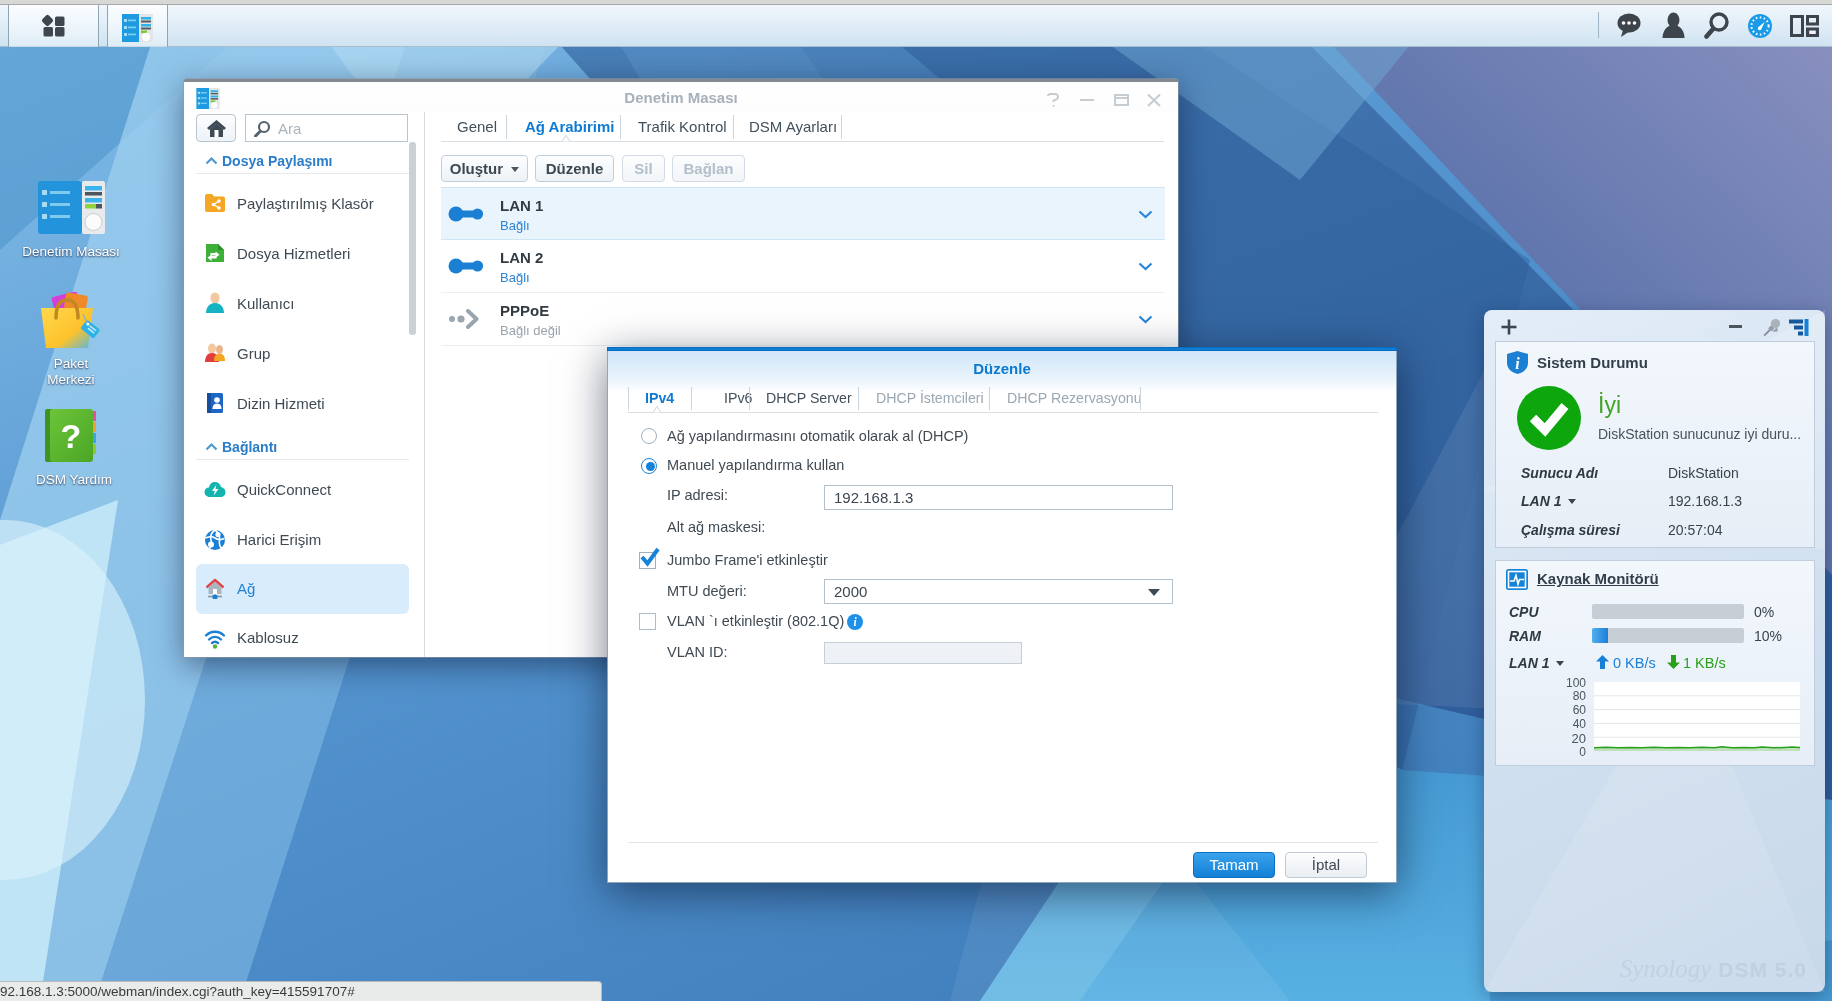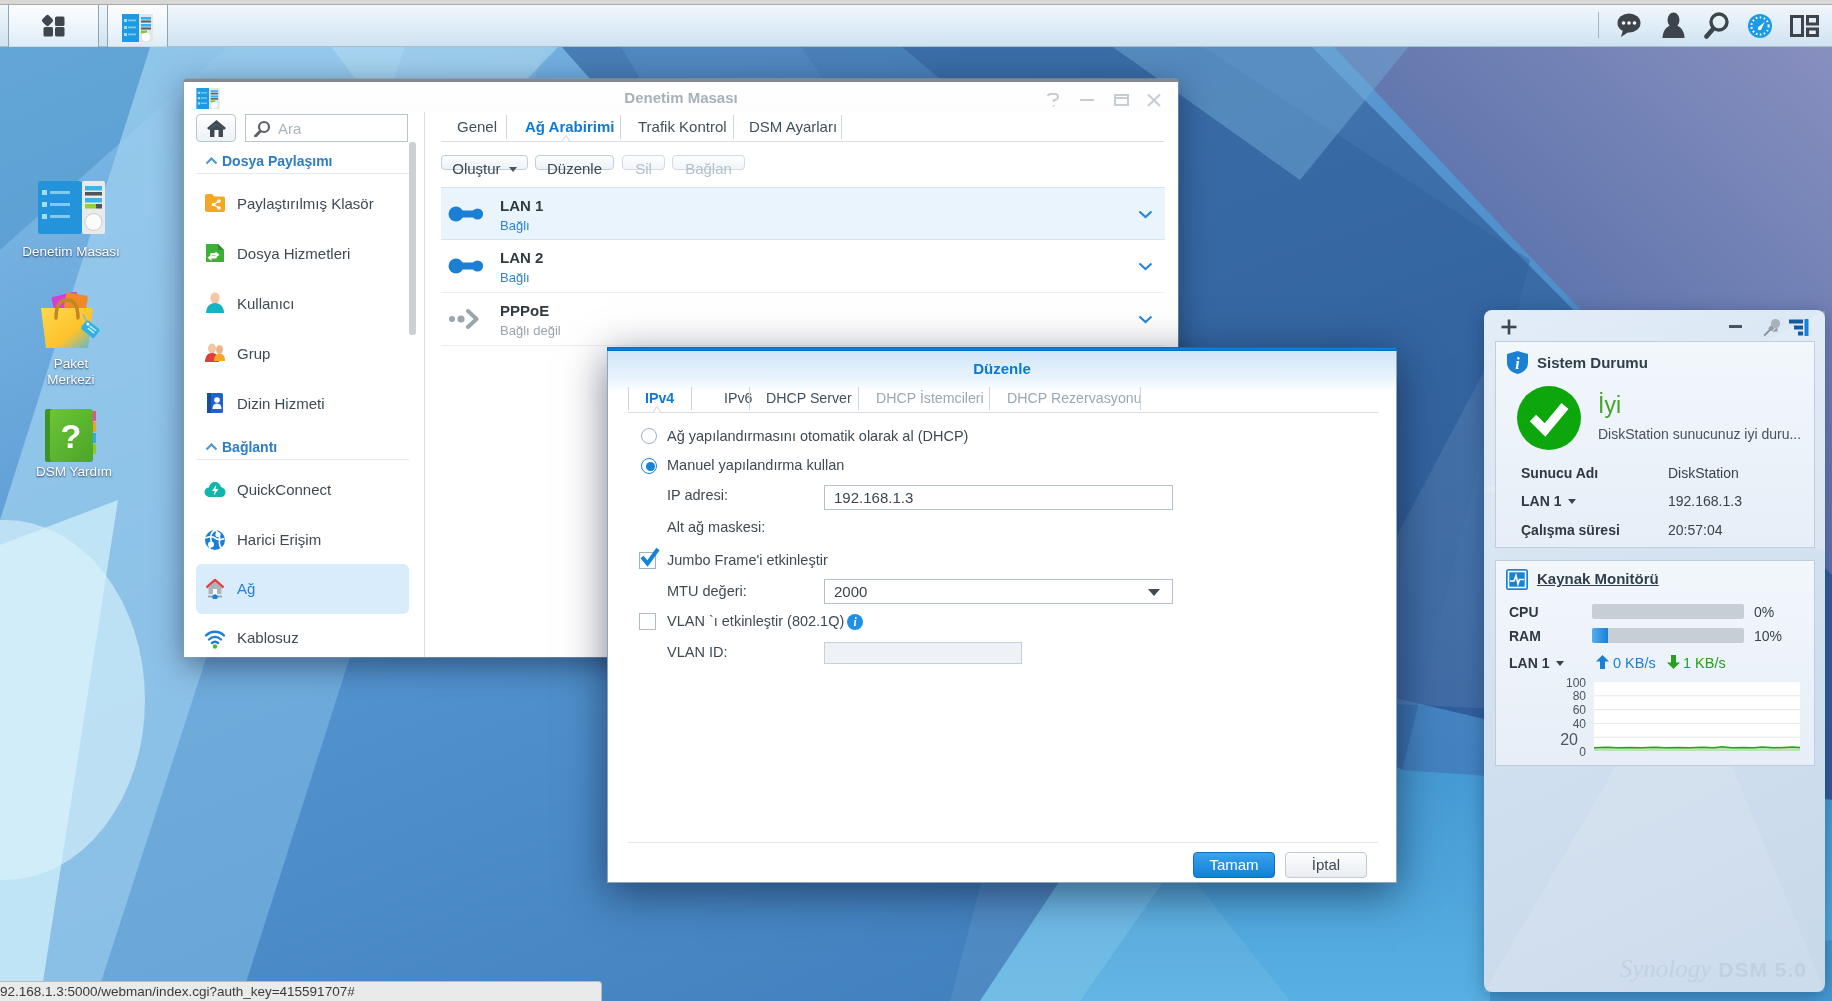--- a/index.html
+++ b/index.html
@@ -25,22 +25,22 @@
   background:linear-gradient(180deg,#ffffff, #fdfdfe); }
 #wtitle { position:absolute; left:0; right:0; top:7px; text-align:center; font-size:15px; font-weight:bold; color:#a6b1ba; }
 #sidebar { position:absolute; left:0; top:30px; width:241px; bottom:0; background:#fff; border-right:1px solid #d7dde2; }
 .sb-head { position:absolute; left:38px; font-size:14px; font-weight:bold; color:#2a7dc8; }
 .sb-item { position:absolute; left:53px; font-size:15px; color:#3f4a53; }
 .sb-ico { position:absolute; left:20px; width:22px; height:22px; }
 .sb-sep { position:absolute; left:12px; width:213px; height:1px; background:#e4e9ed; }
 #main { position:absolute; left:241px; top:30px; right:0; bottom:0; background:#fff; }
 .tab { position:absolute; top:0; height:29px; line-height:29px; font-size:15px; color:#42505c; }
 .tabsep { position:absolute; top:3px; height:24px; width:1px; background:#ccd6de; }
-.toolbtn { position:absolute; top:43px; height:15px; border:1px solid #c3cedb; border-radius:4px;
-  background:linear-gradient(180deg,#fdfeff,#edf2f7); font-size:15px; color:#3c4852; text-align:center; line-height:25px; }
+.toolbtn { position:absolute; top:43px; height:27px; border:1px solid #c3cedb; border-radius:4px;
+  background:linear-gradient(180deg,#fdfeff,#edf2f7); font-size:15px; color:#3c4852; text-align:center; line-height:25px;font-weight:bold; }
 .toolbtn.dis { color:#b3bfca; background:linear-gradient(180deg,#fcfdfe,#f2f5f9); border-color:#d3dce5;}
 .lrow { position:absolute; left:16px; width:724px; }
 .lrow .t1 { position:absolute; left:59px; top:9px; font-size:15px; font-weight:bold; color:#333b42; }
 .lrow .t2 { position:absolute; left:59px; top:30px; font-size:13px; }
 .chev { position:absolute; right:12px; top:22px; }
 
 #modal { position:absolute; left:607px; top:347px; width:790px; height:536px; background:#fff;
   box-shadow:0 10px 40px rgba(5,15,40,.55); border:1px solid #8ca6bb; border-top:none; }
 #mtop { position:absolute; left:-1px; top:0; width:790px; height:4px; background:#0d7ed8; border:1px solid #0b6cbe;}
 #mhead { position:absolute; left:0; top:4px; width:788px; height:40px; background:linear-gradient(180deg,#cfe6f9,#eaf4fc 70%,#fdfeff); }
@@ -48,21 +48,21 @@
 .mtab { position:absolute; top:37px; height:29px; line-height:29px; font-size:14.2px; color:#42505c; }
 .mtabsep { position:absolute; top:40px; height:23px; width:1px; background:#ccd6de; }
 .mlabel { position:absolute; font-size:14.5px; color:#404a53; }
 .minput { position:absolute; left:216px; width:349px; height:25px; border:1px solid #b3c0cc; background:#fff;
   font-size:15px; color:#3c4650; padding-left:9px; line-height:23px; }
 
 #widgets { position:absolute; left:1484px; top:310px; width:341px; height:682px; border-radius:8px;
   background:linear-gradient(155deg,#e3edf8 0%,#d4e2f1 40%,#c7d8ea 100%); box-shadow:0 4px 18px rgba(10,25,60,.35); }
 .wcard { position:absolute; left:11px; width:320px; background:linear-gradient(180deg,#f2f7fc,#e7eef7);
   border:1px solid #c0cddc; }
-.wlab { position:absolute; left:25px; font-size:14px; font-weight:bold; color:#2e3942; }
+.wlab { position:absolute; left:25px; font-size:14px; font-weight:bold; color:#2e3942;font-style:italic; }
 .wval { position:absolute; left:172px; font-size:14px; color:#39434c; }
 
 #statusbar { position:absolute; left:0; top:981px; width:602px; height:20px; background:#e9eaea;
   border-top:1px solid #b9babc; border-right:1px solid #b9babc; border-radius:0 4px 0 0;
   font-size:13.5px; color:#3a3a3a; line-height:19px; padding-left:0; }
 </style>
 </head>
 <body>
 <div id="stage">
 <svg class="abs" style="left:0;top:0" width="1832" height="1001" viewBox="0 0 1832 1001">
@@ -155,21 +155,21 @@
     <rect x="2" y="2" width="9" height="53" rx="2" fill="#3e9420"></rect>
     <rect x="7" y="2" width="43" height="53" rx="3" fill="url(#ggrad)"></rect>
     <defs>
           <linearGradient id="ggrad" x1="0" y1="0" x2="1" y2="1">
       <stop offset="0" stop-color="#6cc438"></stop>
             <stop offset="1" stop-color="#4ba626"></stop>
           </linearGradient>
         </defs>
     <text x="28" y="41" font-size="34" font-weight="bold" fill="#fff" text-anchor="middle" font-family="Liberation Sans,sans-serif">?</text>
   </svg>
-  <div class="dlabel" style="padding-left:6px;">DSM Yardım</div>
+  <div class="dlabel" style="margin-top:8px;padding-left:6px;">DSM Yardım</div>
 </div>
 <div id="topbar">
   <div class="tb-btn" style="left:8px;width:91px;"></div>
   <div class="tb-btn" style="left:107px;width:61px;"></div>
   <svg class="abs" style="left:41px;top:14px" width="25" height="24" viewBox="0 0 25 24">
     <rect x="2" y="2" width="9" height="9" rx="2" fill="#40464d" transform="rotate(45 6.5 6.5)"></rect>
     <rect x="14" y="2.5" width="9.5" height="9.5" rx="1.5" fill="#40464d"></rect>
     <rect x="2.5" y="13" width="9.5" height="9.5" rx="1.5" fill="#40464d"></rect>
     <rect x="14" y="13" width="9.5" height="9.5" rx="1.5" fill="#40464d"></rect>
   </svg>
@@ -503,21 +503,21 @@
         </svg>
     <div class="abs" style="left:117px;top:94px;font-size:14.5px;color:#1b7fd8;">0 KB/s</div>
     <svg class="abs" style="left:171px;top:94px" width="13" height="14" viewBox="0 0 13 14">
           <path d="M6.5 14 L0 7.5 L4 7.5 L4 0 L9 0 L9 7.5 L13 7.5 Z" fill="#28a01c"></path>
         </svg>
     <div class="abs" style="left:187px;top:94px;font-size:14.5px;color:#28a01c;">1 KB/s</div>
     <div class="abs" style="left:55px;top:114.5px;font-size:12px;color:#4a5560;width:35px;text-align:right;">100</div>
     <div class="abs" style="left:55px;top:128.3px;font-size:12px;color:#4a5560;width:35px;text-align:right;">80</div>
     <div class="abs" style="left:55px;top:142.1px;font-size:12px;color:#4a5560;width:35px;text-align:right;">60</div>
     <div class="abs" style="left:55px;top:155.9px;font-size:12px;color:#4a5560;width:35px;text-align:right;">40</div>
-    <div class="abs" style="left:47px;top:169.7px;font-size:16px;color:#4a5560;width:35px;text-align:right;">20</div>
+    <div class="abs" style="left:55px;top:169.7px;font-size:13px;color:#4a5560;width:35px;text-align:right;">20</div>
     <div class="abs" style="left:55px;top:183.5px;font-size:12px;color:#4a5560;width:35px;text-align:right;">0</div>
     <svg class="abs" style="left:98px;top:121px" width="206" height="69" viewBox="0 0 206 69">
       <rect width="206" height="69" fill="#fff"></rect>
       <line x1="0" y1="13.8" x2="206" y2="13.8" stroke="#e4e7ea" stroke-width="1"></line>
       <line x1="0" y1="27.6" x2="206" y2="27.6" stroke="#e4e7ea" stroke-width="1"></line>
       <line x1="0" y1="41.4" x2="206" y2="41.4" stroke="#e4e7ea" stroke-width="1"></line>
       <line x1="0" y1="55.2" x2="206" y2="55.2" stroke="#e4e7ea" stroke-width="1"></line>
       <path d="M0 65.8 L12 65.2 L24 65.8 L36 65.4 L48 65.8 L60 65.2 L72 65.8 L84 65.4 L96 65.8 L108 65.2 L120 65.8 L128 64.8 L138 65.8 L150 65.4 L160 65.8 L168 65 L180 65.8 L190 65.4 L198 65 L206 65.6 L206 69 L0 69 Z" fill="#bfe0ba"></path>
       <path d="M0 65.8 L12 65.2 L24 65.8 L36 65.4 L48 65.8 L60 65.2 L72 65.8 L84 65.4 L96 65.8 L108 65.2 L120 65.8 L128 64.8 L138 65.8 L150 65.4 L160 65.8 L168 65 L180 65.8 L190 65.4 L198 65 L206 65.6" fill="none" stroke="#28a01c" stroke-width="1.5"></path>
     </svg>

